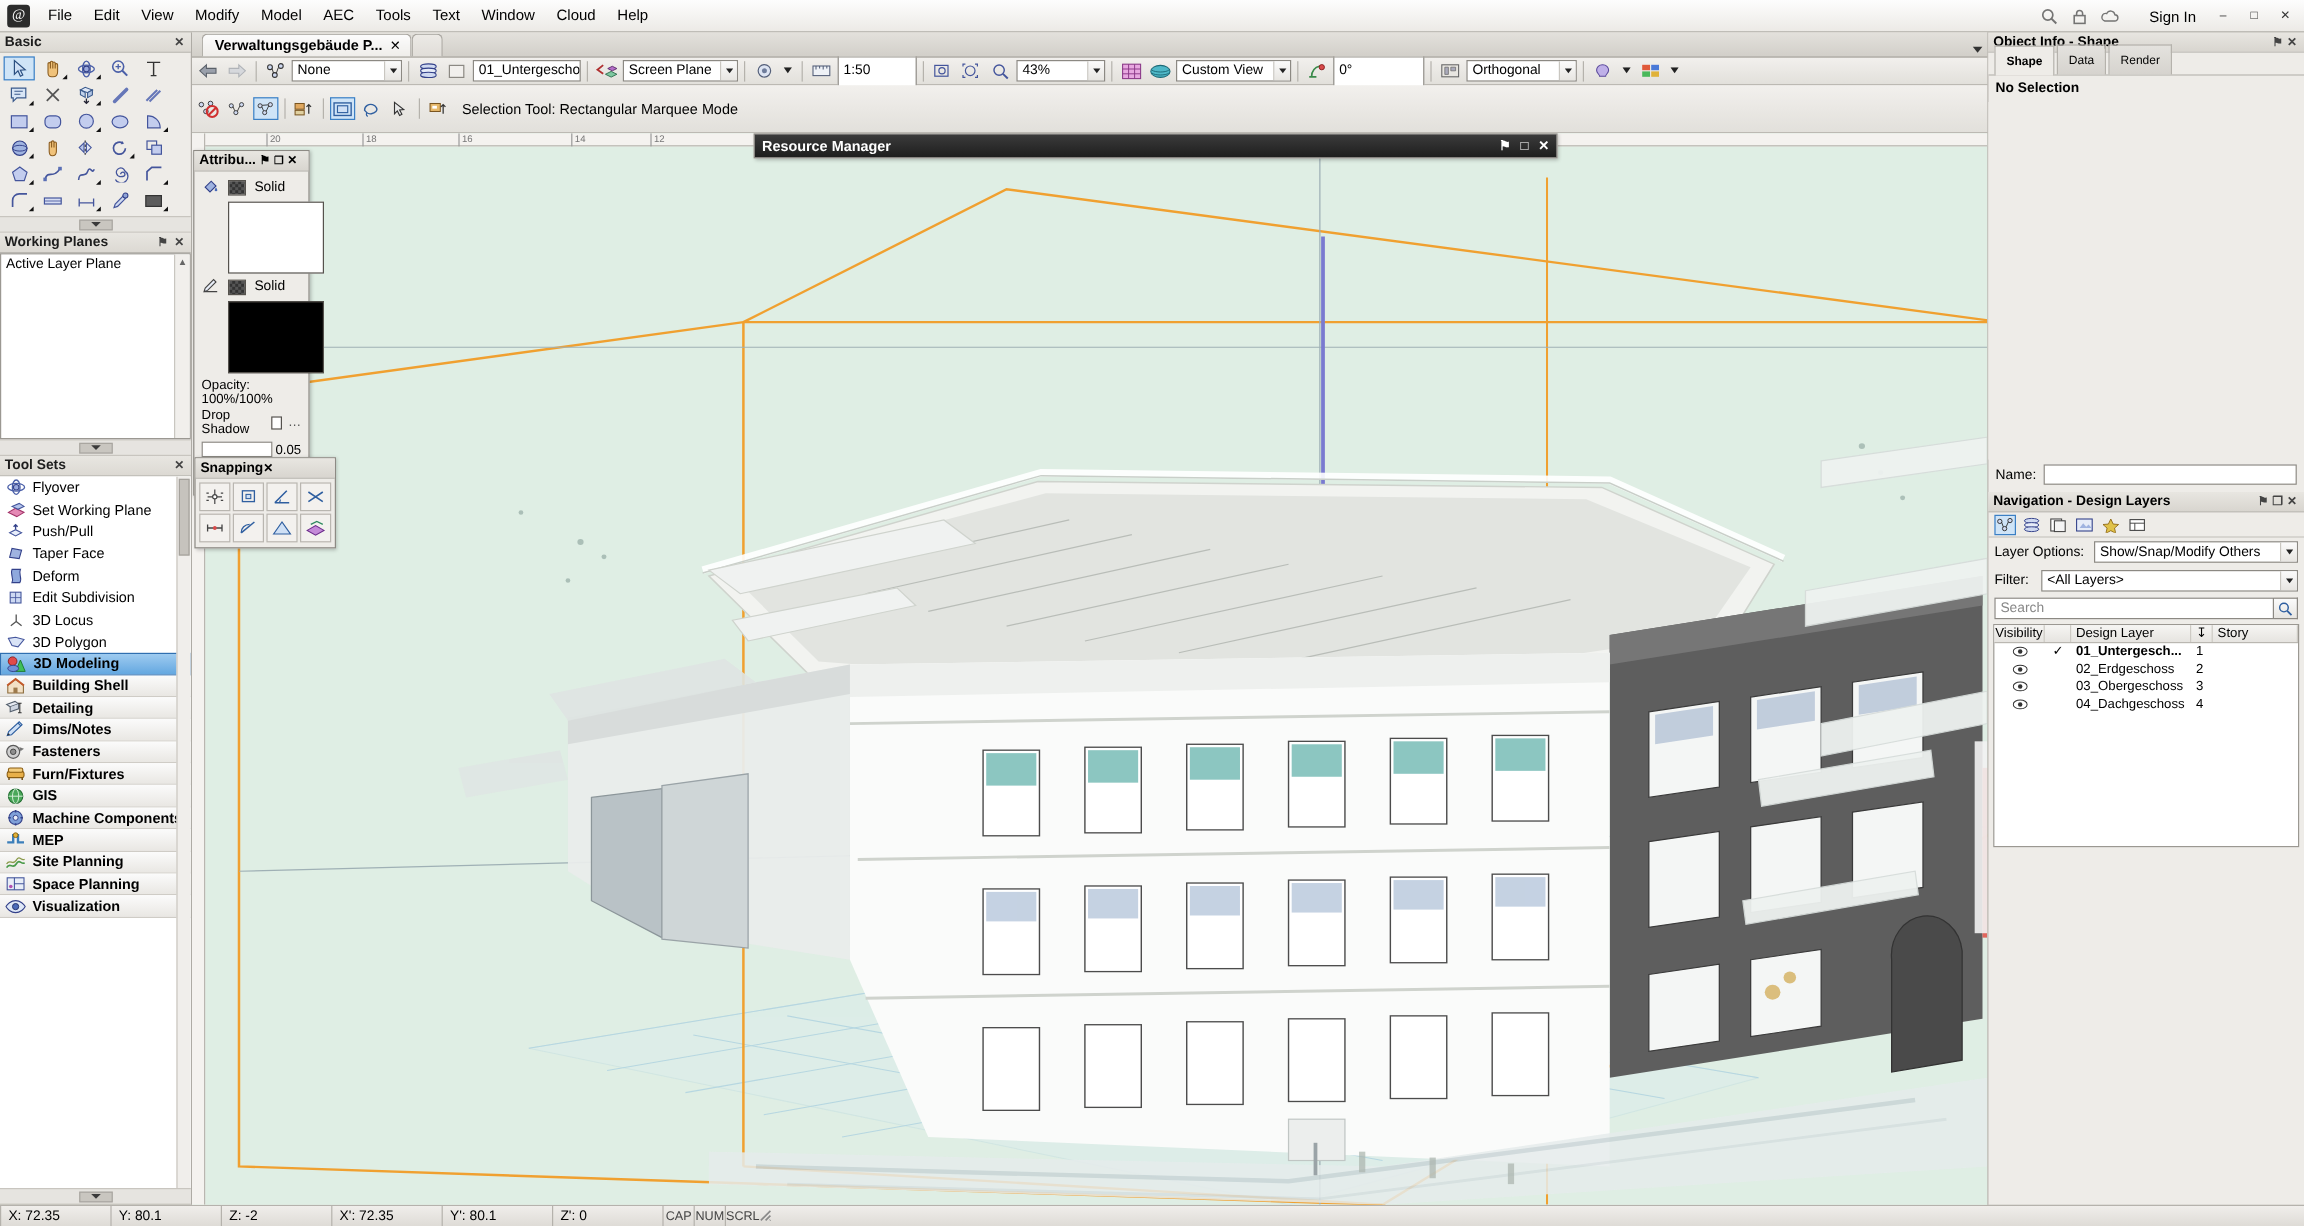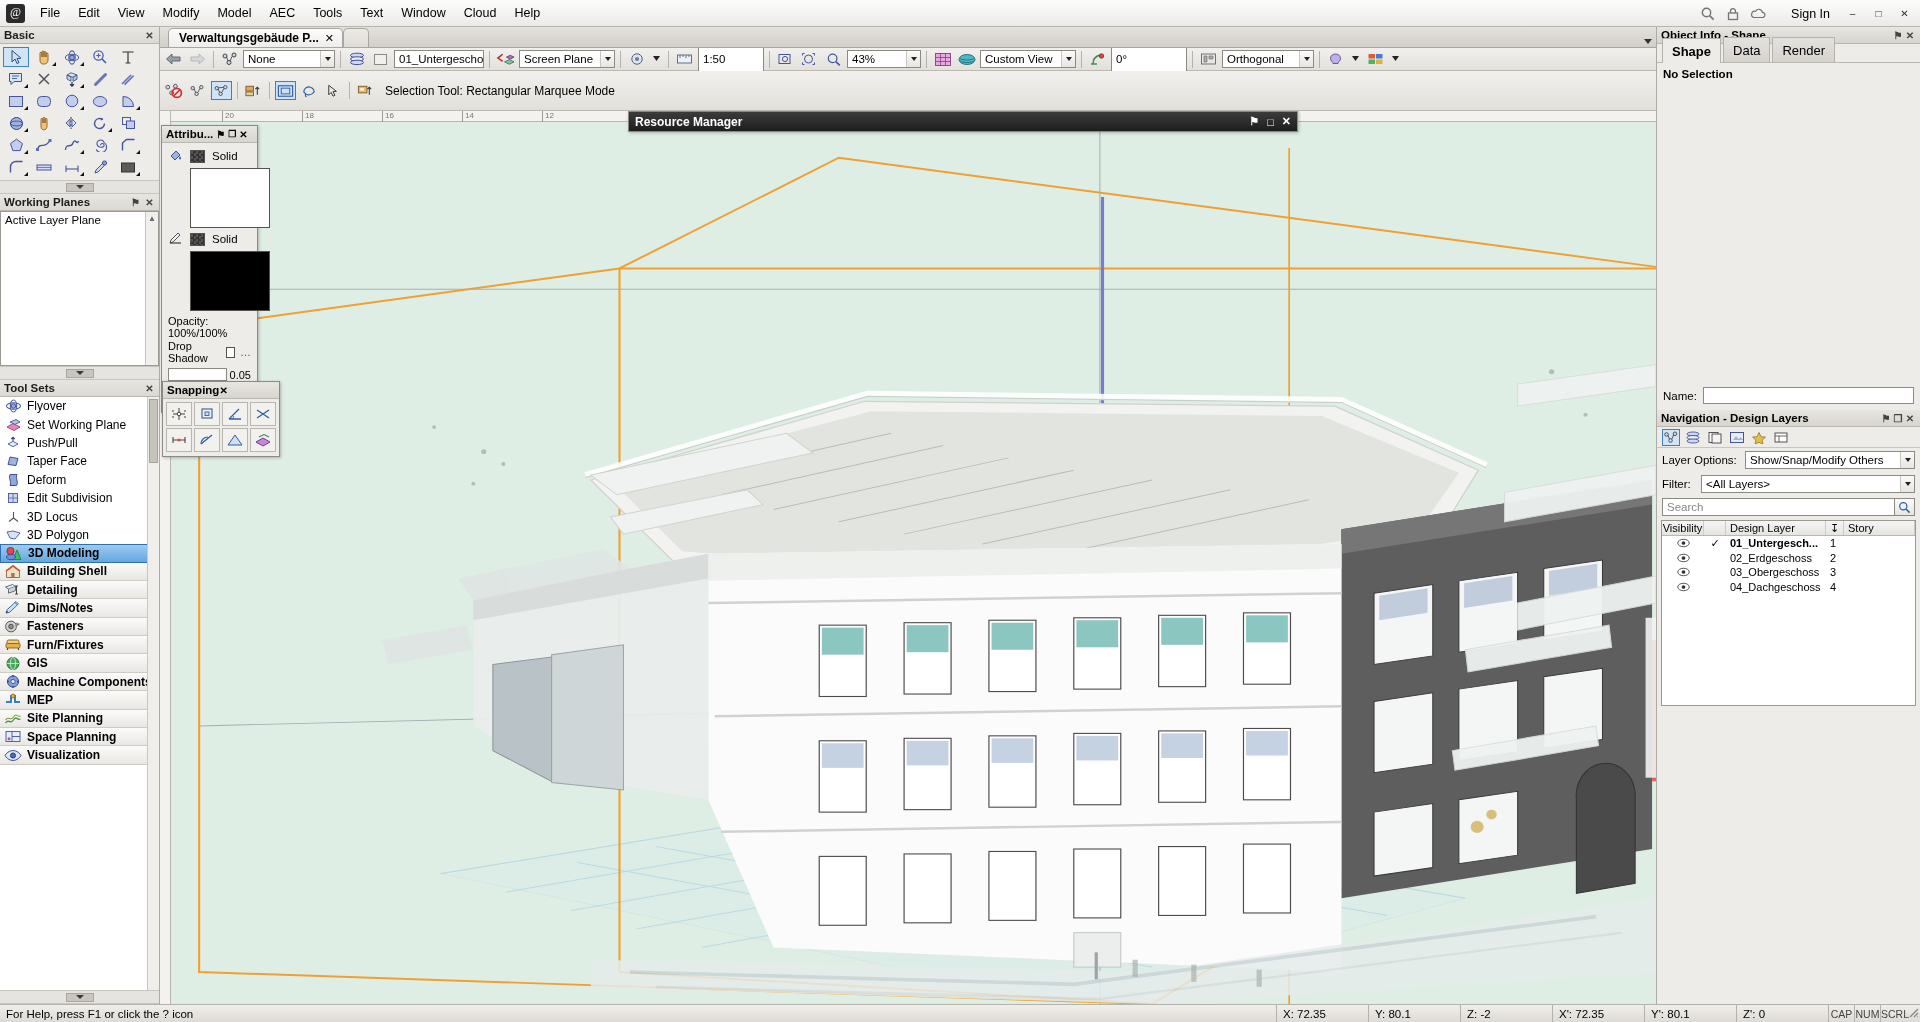--- a/index.html
+++ b/index.html
@@ -155,21 +155,21 @@
   
   .rightcol { width:264px; flex:0 0 264px; background:#eeece8;
     border-left:1px solid #aeaba5; display:flex; flex-direction:column;}
   .rp-title { height:17px; background:linear-gradient(#e8e6e1,#d8d5cf);
     border-bottom:1px solid #bab7b1; display:flex; align-items:center;
     padding:0 4px; font-size:11.5px; font-weight:bold;}
   .rp-title .spacer{flex:1;}
   .rp-title .ti{ width:12px;text-align:center;font-size:10px;color:#444;}
   .tabrow { height:19px; background:#eeece8; display:flex; align-items:flex-end;
     padding-left:5px; border-bottom:1px solid #bab7b1;}
-  .rtab { height:17px; padding:12px 9px; font-size:13px; border:1px solid #b5b2ac;
+  .rtab { height:17px; padding:12px 9px; font-size:10px; border:1px solid #b5b2ac;
     border-bottom:none; background:linear-gradient(#e4e2de,#d6d3ce); margin-right:2px;
     display:flex; align-items:center;}
   .rtab.act { background:#eeece8; font-weight:bold; position:relative; top:1px;}
   .oi-nosel { font-size:11.5px; font-weight:bold; padding:5px 6px;}
   .oi-blank { flex:1 1 auto; background:#eeece8;}
   .oi-namerow{ display:flex; align-items:center; gap:6px; padding:4px 6px 6px 6px;}
   .oi-namerow .lbl{font-size:11.5px;}
   .oi-namerow .inp{ flex:1; height:17px; background:#fff; border:1px solid #8c8983;}
 
   .nav-icons{ height:21px; display:flex; align-items:center; gap:4px; padding:2px 5px;
@@ -954,21 +954,21 @@
         <div class="modelabel">Selection Tool: Rectangular Marquee Mode</div>
         <div style="flex:1"></div>
       </div>
 
       <div class="viewport">
 
         <div class="ruler-h">
           <span class="tk" style="left:62px">20</span>
           <span class="tk" style="left:142px">18</span>
           <span class="tk" style="left:222px">16</span>
-          <span class="tk" style="left:302px">14</span>
+          <span class="tk" style="left:316px">14</span>
           <span class="tk" style="left:382px">12</span>
         </div>
         <div class="ruler-v"></div>
 
         <svg width="100%" height="100%" viewBox="0 0 1146 726" preserveAspectRatio="none" style="position:absolute;left:0;top:0">
           <rect x="0" y="0" width="1146" height="726" fill="#dfeee4"></rect>
 
           <g stroke="#a9cfe0" stroke-width="0.7" opacity=".75">
             <path d="M215 620 L560 560 L1000 640 L700 726 Z" fill="#d6eaf0" opacity=".35"></path>
             <path d="M215 620 L560 560M265 635 L610 572M315 650 L660 586M365 665 L710 600M415 680 L760 614"></path>
@@ -1417,21 +1417,20 @@
           <div class="c-name">04_Dachgeschoss</div>
           <div class="c-num">4</div>
           <div class="c-story"></div>
         </div>
       </div>
       <div style="flex:1"></div>
     </div>
   </div>
 
   <div class="statusbar">
-    <span class="sb-hint">For Help, press F1 or click the ? icon</span>
     <span class="sb-cell w">
       <span>X:</span>
       <span>72.35</span>
     </span>
     <span class="sb-cell w">
       <span>Y:</span>
       <span>80.1</span>
     </span>
     <span class="sb-cell w">
       <span>Z:</span>

